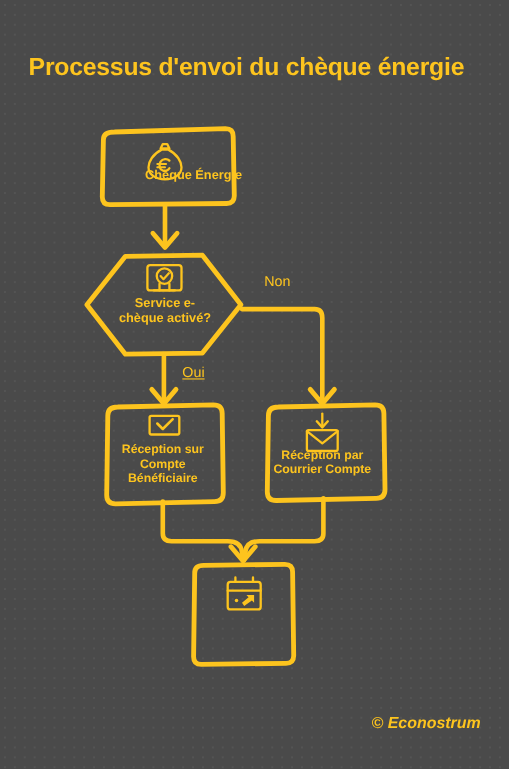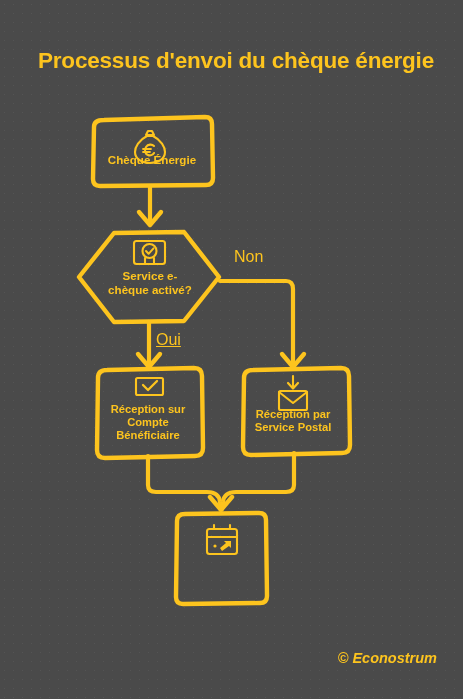--- a/index.html
+++ b/index.html
@@ -27,21 +27,20 @@
   .title {
     position: absolute;
     left: 26px;
     top: 48px;
     width: 420px;
     font-size: 22.5px;
     font-weight: bold;
     color: #FDC41E;
     letter-spacing: -0.2px;
     white-space: nowrap;
-    text-align: center;
   }
   .credit {
     position: absolute;
     right: 26px;
     bottom: 33px;
     font-size: 14.5px;
     font-weight: bold;
     color: #FDC41E;
     white-space: nowrap;
     font-style: italic;
@@ -51,25 +50,25 @@
     color: #FDC41E;
     font-weight: bold;
     text-align: center;
     line-height: 1.17;
     white-space: pre-line;
     pointer-events: none;
   }
   .edge-label {
     position: absolute;
     color: #FDC41E;
-    font-size: 16px;
-    text-align: left;
+    font-size: 13px;
+    text-align: right;
     white-space: nowrap;
   }
-  .n1-label { left: 96px; top: 153px; width: 112px; font-size: 11.6px; }
+  .n1-label { left: 96px; top: 153px; width: 112px; font-size: 11.6px; padding-left: 24px; }
   .n2-label { left: 100px; top: 269px; width: 100px; font-size: 11.6px; }
   .n3-label { left: 100px; top: 403px; width: 96px; font-size: 11.2px; }
   .n4-label { left: 243px; top: 408px; width: 100px; font-size: 11.2px; }
   .n5-label { left: 176px; top: 549px; width: 92px; font-size: 11.2px; }
   .lbl-oui { left: 156px; top: 331px; width: 30px; text-decoration: underline; }
   .lbl-non { left: 234px; top: 248px; width: 30px; }
 </style>
 </head>
 <body>
 
@@ -165,20 +164,20 @@
     </g>
   </svg>
 
   <div class="node-label n1-label">Chèque Énergie</div>
   <div class="node-label n3-label">Réception sur
 Compte
 Bénéficiaire</div>
   <div class="node-label n2-label">Service e-
 chèque activé?</div>
   <div class="node-label n4-label">Réception par
-Service Postal</div>
+Courrier Compte</div>
 
   <div class="edge-label lbl-oui">Oui</div>
   <div class="edge-label lbl-non">Non</div>
 
   <div class="credit">© Econostrum</div>
 
 </div>
 
 </body></html>

